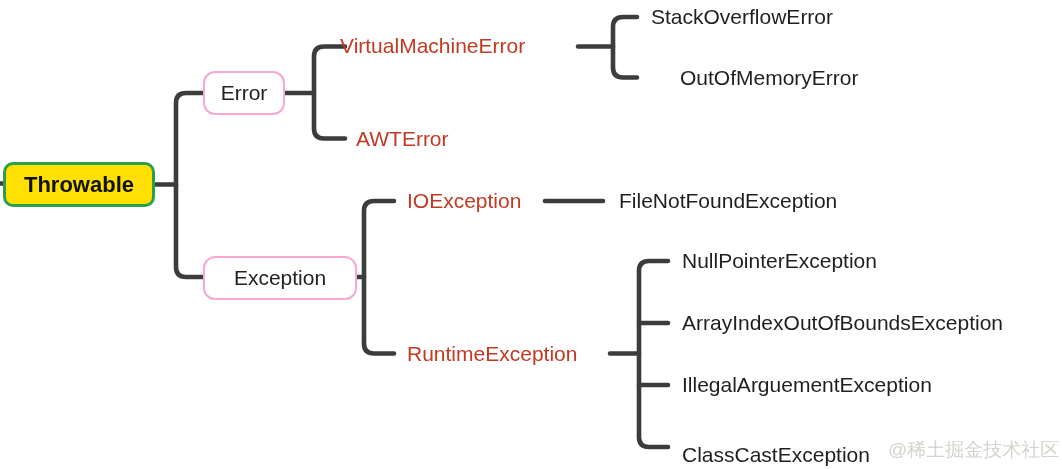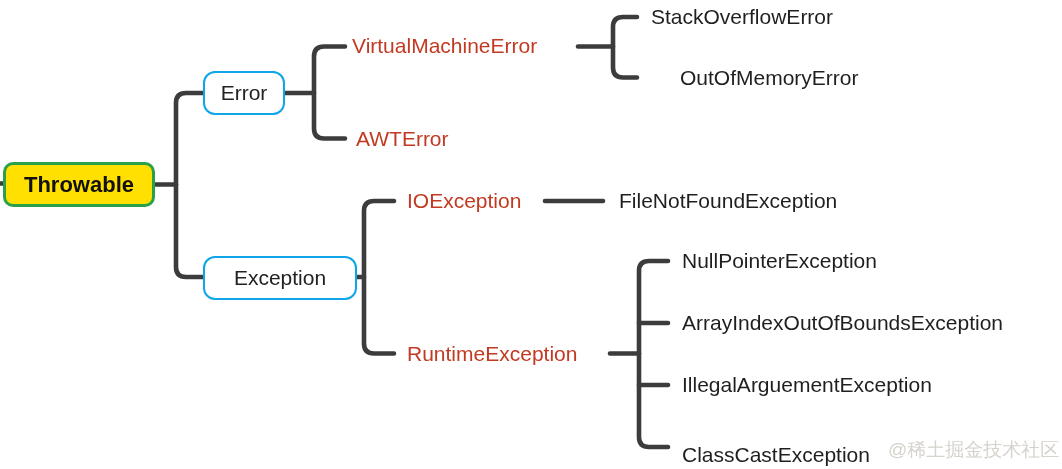--- a/index.html
+++ b/index.html
@@ -42,21 +42,21 @@
     left: 3px; top: 162px;
     width: 152px; height: 45px;
     background: #ffe000;
     border: 3px solid #2ba04b;
     border-radius: 10px;
     font-weight: bold;
     font-size: 22px;
     color: #111111;
   }
   .node.branch {
-    border: 2px solid #0ea5e9;
+    border: 2px solid #f9a8d4;
     border-radius: 12px;
     color: #222222;
   }
   .node.branch.error { left: 203px; top: 71px; width: 82px; height: 44px; }
   .node.branch.exception { left: 203px; top: 256px; width: 154px; height: 44px; }
   .leaf {
     position: absolute;
     height: 26px;
     line-height: 26px;
     font-size: 21px;
@@ -94,21 +94,21 @@
     <path d="M639,323 L668,323"></path>
     <path d="M639,385 L668,385"></path>
   </svg>
 
   <div class="node root">Throwable</div>
 
   <div class="node branch error">Error</div>
 
   <div class="node branch exception">Exception</div>
 
-  <div class="leaf red" style="left:352px; top:33px;">VirtualMachineError</div>
+  <div class="leaf red" style="left:340px; top:33px;">VirtualMachineError</div>
 
   <div class="leaf" style="left:651px; top:4px;">StackOverflowError</div>
 
   <div class="leaf" style="left:680px; top:65px;">OutOfMemoryError</div>
 
   <div class="leaf red" style="left:356px; top:126px;">AWTError</div>
 
   <div class="leaf red" style="left:407px; top:188px;">IOException</div>
 
   <div class="leaf" style="left:619px; top:188px;">FileNotFoundException</div>

